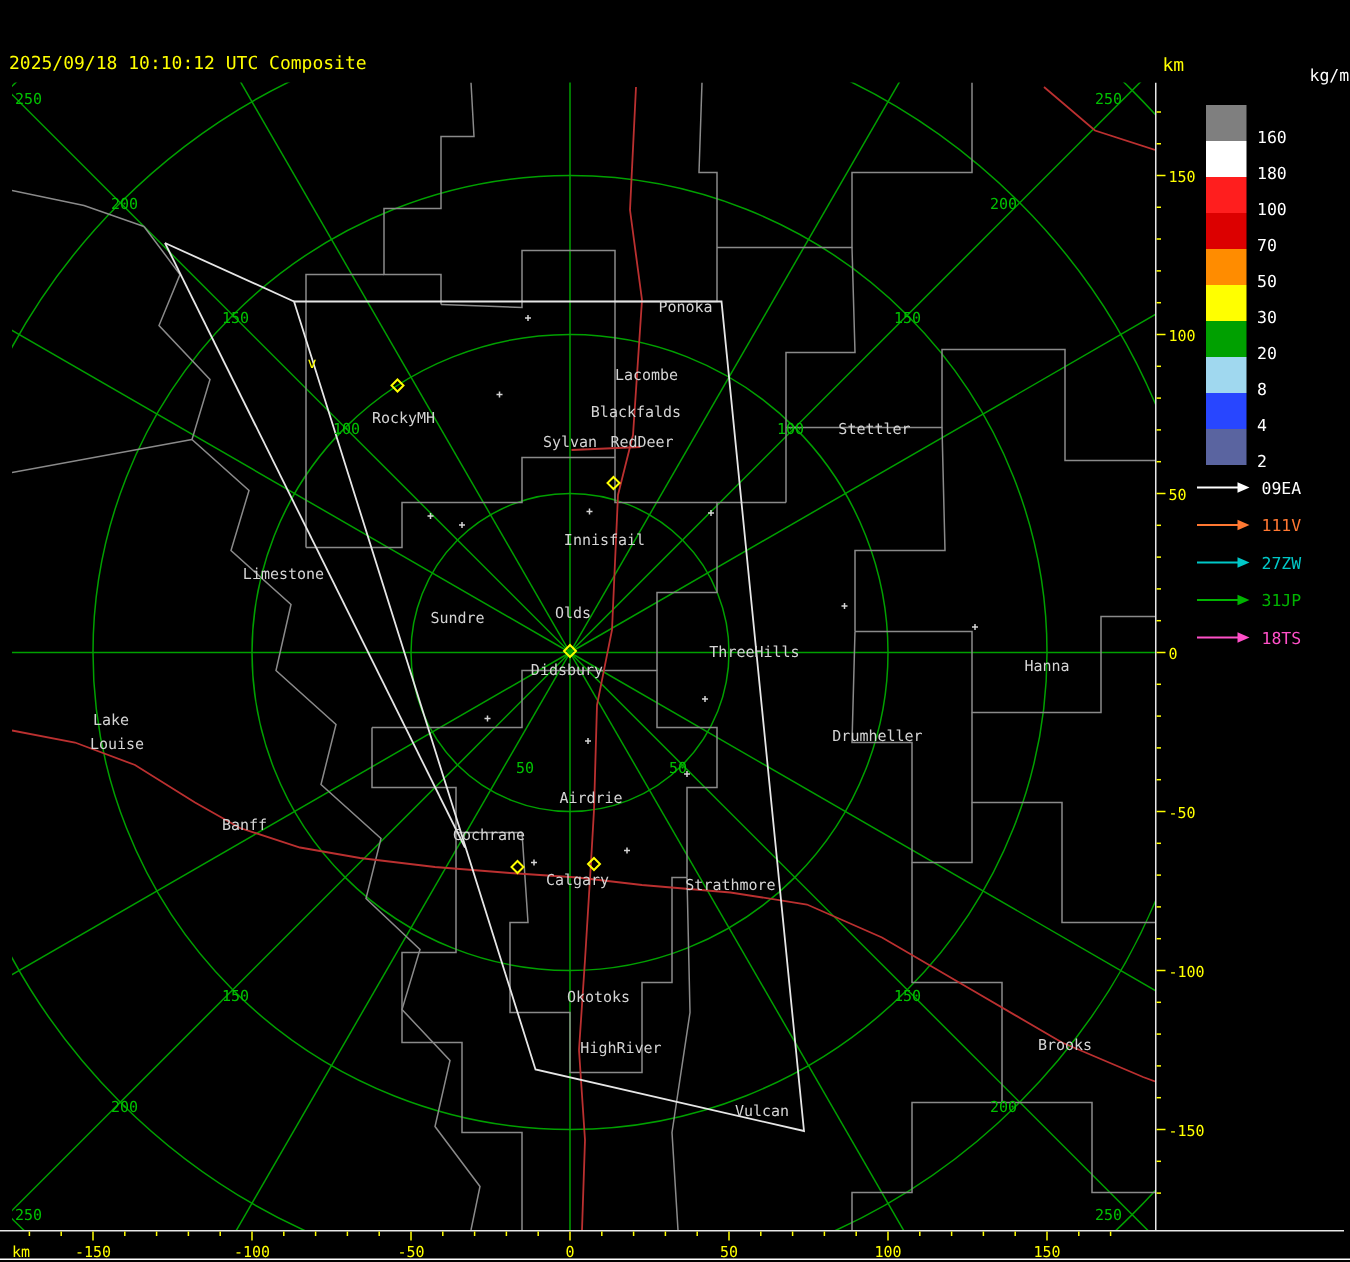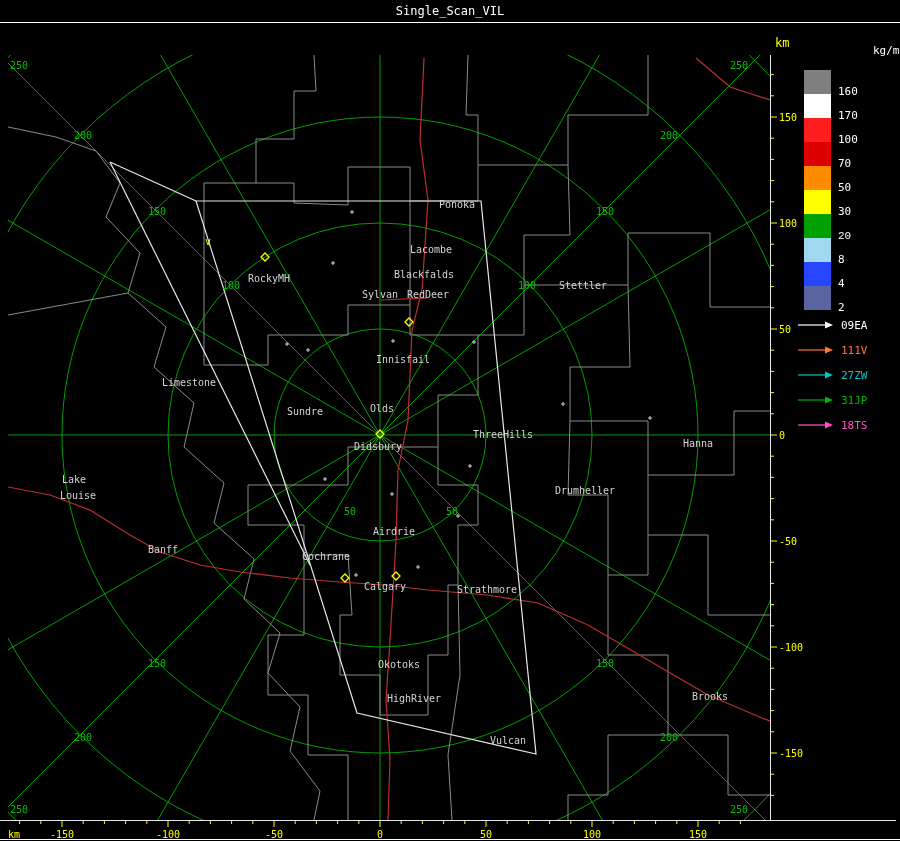--- a/index.html
+++ b/index.html
@@ -31,23 +31,21 @@
   .special{font-size:10px;}
   .sitelabel{font-size:11px;}
   .axisline{stroke:#e8e8e8;stroke-width:1;}
   .tick{stroke:var(--c-axis,#ffff00);stroke-width:1;}
   .tick-label{fill:var(--c-axis,#ffff00);font-size:10px;}
 </style>
 </head>
 <body>
 
 <div class="window">
-  <div class="titlebar">
-    <span>Single_Scan_VIL</span>
-  </div>
+  <div class="timestamp">2025/09/18 10:10:12 UTC Composite</div>
   <div class="unit-top">km</div>
 
   <svg id="map-svg" width="762" height="765" viewBox="0 0 762 765">
       <line x1="372" y1="380" x2="372.0" y2="-520.0" class="ring"></line>
       <line x1="372" y1="380" x2="822.0" y2="-399.4" class="ring"></line>
       <line x1="372" y1="380" x2="1008.4" y2="-256.4" class="ring"></line>
       <line x1="372" y1="380" x2="1151.4" y2="-70.0" class="ring"></line>
       <line x1="372" y1="380" x2="1272.0" y2="380.0" class="ring"></line>
       <line x1="372" y1="380" x2="1151.4" y2="830.0" class="ring"></line>
       <line x1="372" y1="380" x2="1008.4" y2="1016.4" class="ring"></line>
@@ -250,31 +248,31 @@
       <text x="592.0" y="18" text-anchor="middle" class="tick-label">100</text>
       <text x="698.0" y="18" text-anchor="middle" class="tick-label">150</text>
       <text x="8" y="18" class="tick-label">km</text>
     </svg>
 
   <div class="legend-unit">kg/m2</div>
   <div id="color-scale">
       <div class="scale-box" style="top: 66px; background: rgb(127, 127, 127);"></div>
       <div class="scale-value" style="top: 81px;">160</div>
       <div class="scale-box" style="top: 90px; background: rgb(255, 255, 255);"></div>
-      <div class="scale-value" style="top: 105px;">170</div>
+      <div class="scale-value" style="top: 105px;">180</div>
       <div class="scale-box" style="top: 114px; background: rgb(255, 30, 30);"></div>
       <div class="scale-value" style="top: 129px;">100</div>
       <div class="scale-box" style="top: 138px; background: rgb(220, 0, 0);"></div>
       <div class="scale-value" style="top: 153px;">70</div>
       <div class="scale-box" style="top: 162px; background: rgb(255, 140, 0);"></div>
       <div class="scale-value" style="top: 177px;">50</div>
       <div class="scale-box" style="top: 186px; background: rgb(255, 255, 0);"></div>
       <div class="scale-value" style="top: 201px;">30</div>
       <div class="scale-box" style="top: 210px; background: rgb(0, 160, 0);"></div>
-      <div class="scale-value" style="top: 225px; font-family: Liberation Mono, monospace;">20</div>
+      <div class="scale-value" style="top: 225px;">20</div>
       <div class="scale-box" style="top: 234px; background: rgb(160, 216, 239);"></div>
       <div class="scale-value" style="top: 249px;">8</div>
       <div class="scale-box" style="top: 258px; background: rgb(40, 70, 255);"></div>
       <div class="scale-value" style="top: 273px;">4</div>
       <div class="scale-box" style="top: 282px; background: rgb(90, 100, 160);"></div>
       <div class="scale-value" style="top: 297px;">2</div>
     </div>
   <svg id="sites-svg" width="104" height="130">
       <line x1="2" y1="9" x2="30" y2="9" stroke="#ffffff" stroke-width="1.2"></line>
       <path d="M37,9 l-8,-3.5 l0,7 Z" fill="#ffffff"></path>

